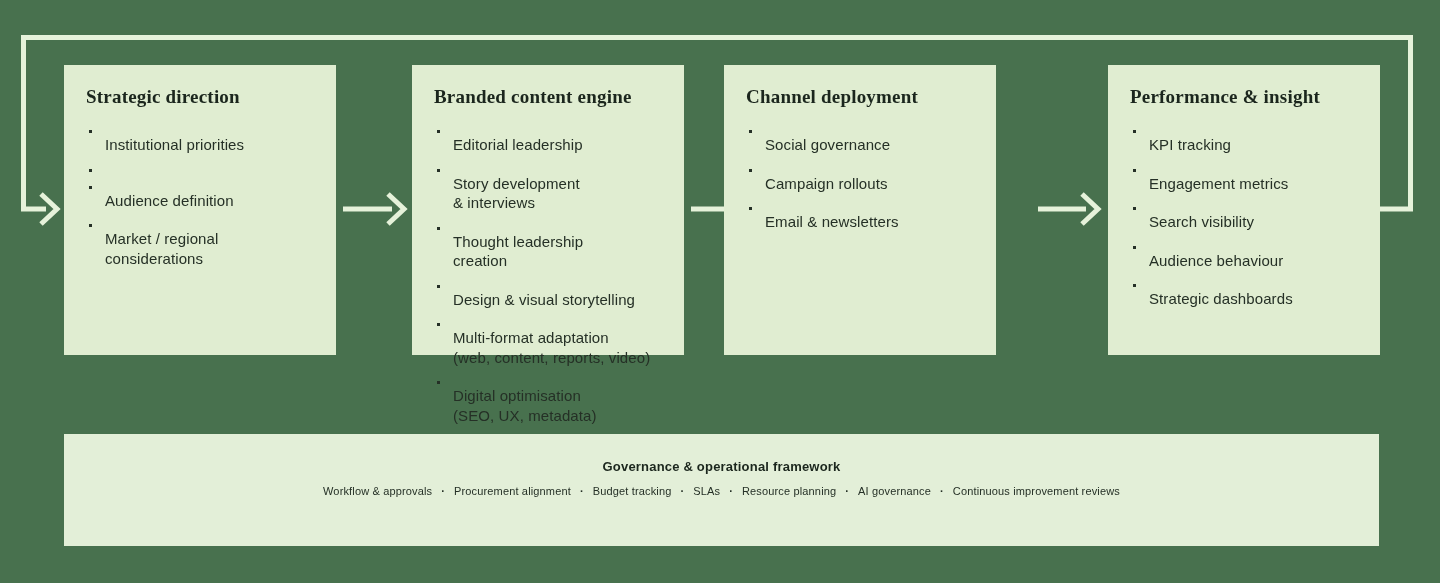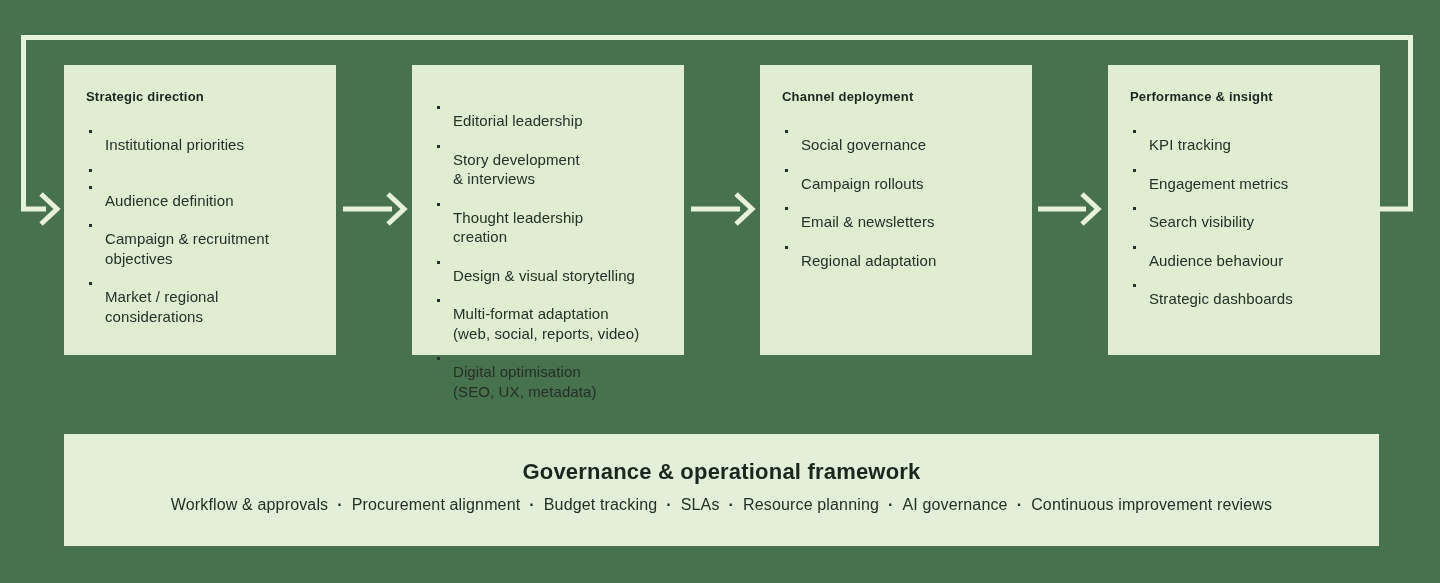--- a/index.html
+++ b/index.html
@@ -26,25 +26,26 @@
     position: absolute;
     top: 65px;
     width: 272px;
     height: 290px;
     background: var(--box_fill);
     box-sizing: border-box;
     padding: 20px 18px 0 22px;
   }
   .stage-box h2 {
     margin: 0;
-    font-size: 13px;
+    font-size: 19px;
     font-weight: 700;
     color: var(--heading_text);
     letter-spacing: .2px;
     line-height: 24px;
+    font-family: Liberation Serif, serif;
   }
   .stage-box ul { list-style: none; margin: 13px 0 0 0; padding: 0; }
   .stage-box li {
     display: flex;
     margin-bottom: 6px;
     font-size: 15px;
     line-height: 19.5px;
     color: var(--text);
     letter-spacing: .1px;
   }
@@ -61,28 +62,28 @@
     left: 64px;
     top: 434px;
     width: 1315px;
     height: 112px;
     background: var(--bar_fill);
     box-sizing: border-box;
     text-align: center;
     padding-top: 25px;
   }
   .gov-title {
-    font-size: 22px;
+    font-size: 13px;
     font-weight: 700;
     color: var(--heading_text);
     letter-spacing: .2px;
   }
   .gov-items {
     margin-top: 11px;
-    font-size: 16px;
+    font-size: 11px;
     color: var(--text);
     letter-spacing: .15px;
   }
   .gov-sep { display: inline-block; margin: 0 9px; font-weight: 700; }
 </style>
 </head>
 <body>
 
 <div class="canvas">
 
@@ -110,32 +111,28 @@
         </li>
       <li>
           <span class="bullet"></span>
         </li>
       <li>
           <span class="bullet"></span>
           <span class="item-text">Audience definition</span>
         </li>
       <li>
           <span class="bullet"></span>
-          <span class="item-text">Campaign &amp; recruitment
-objectives</span>
-        </li>
-      <li>
-          <span class="bullet"></span>
           <span class="item-text">Market / regional
 considerations</span>
         </li>
     </ul>
   </section>
 
   <section class="stage-box" style="left:412px">
+    <h2>Branded content engine</h2>
     <ul>
       <li>
           <span class="bullet"></span>
           <span class="item-text">Editorial leadership</span>
         </li>
       <li>
           <span class="bullet"></span>
           <span class="item-text">Story development
 &amp; interviews</span>
         </li>
@@ -144,48 +141,44 @@
           <span class="item-text">Thought leadership
 creation</span>
         </li>
       <li>
           <span class="bullet"></span>
           <span class="item-text">Design &amp; visual storytelling</span>
         </li>
       <li>
           <span class="bullet"></span>
           <span class="item-text">Multi-format adaptation
-(web, social, reports, video)</span>
+(web, content, reports, video)</span>
         </li>
       <li>
           <span class="bullet"></span>
           <span class="item-text">Digital optimisation
 (SEO, UX, metadata)</span>
         </li>
     </ul>
   </section>
 
-  <section class="stage-box" style="left:760px">
+  <section class="stage-box" style="left:724px">
     <h2>Channel deployment</h2>
     <ul>
       <li>
           <span class="bullet"></span>
           <span class="item-text">Social governance</span>
         </li>
       <li>
           <span class="bullet"></span>
           <span class="item-text">Campaign rollouts</span>
         </li>
       <li>
           <span class="bullet"></span>
           <span class="item-text">Email &amp; newsletters</span>
-        </li>
-      <li>
-          <span class="bullet"></span>
-          <span class="item-text">Regional adaptation</span>
         </li>
     </ul>
   </section>
 
   <section class="stage-box" style="left:1108px">
     <h2>Performance &amp; insight</h2>
     <ul>
       <li>
           <span class="bullet"></span>
           <span class="item-text">KPI tracking</span>

